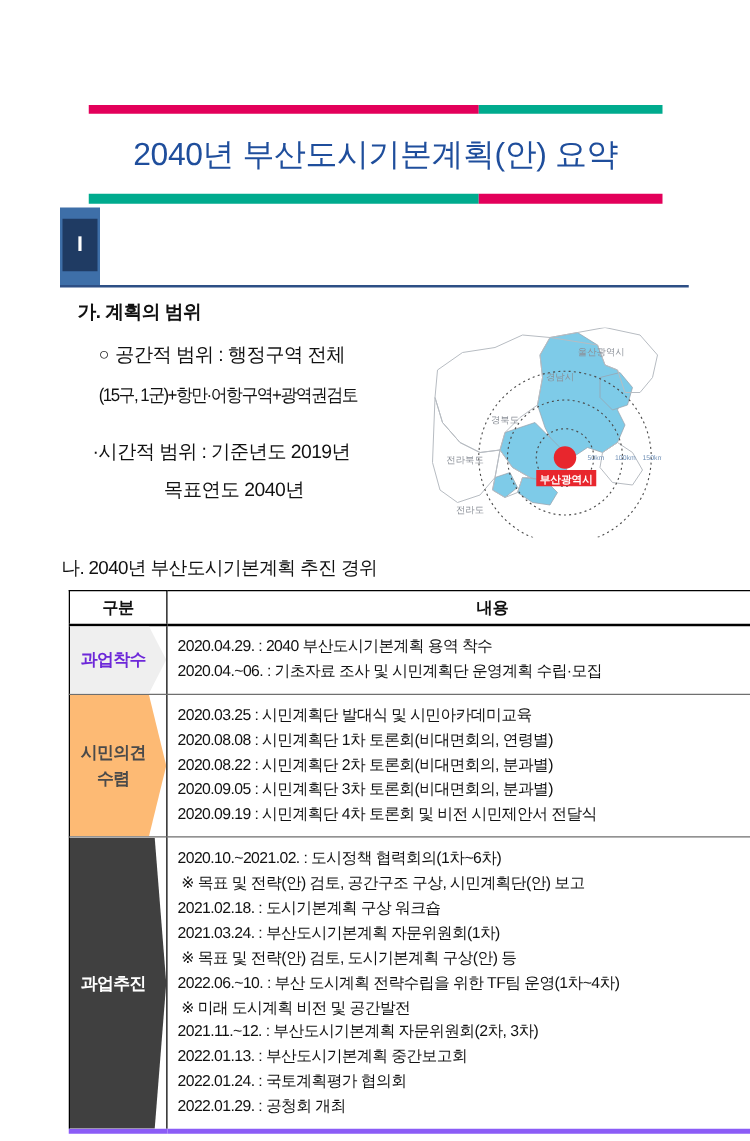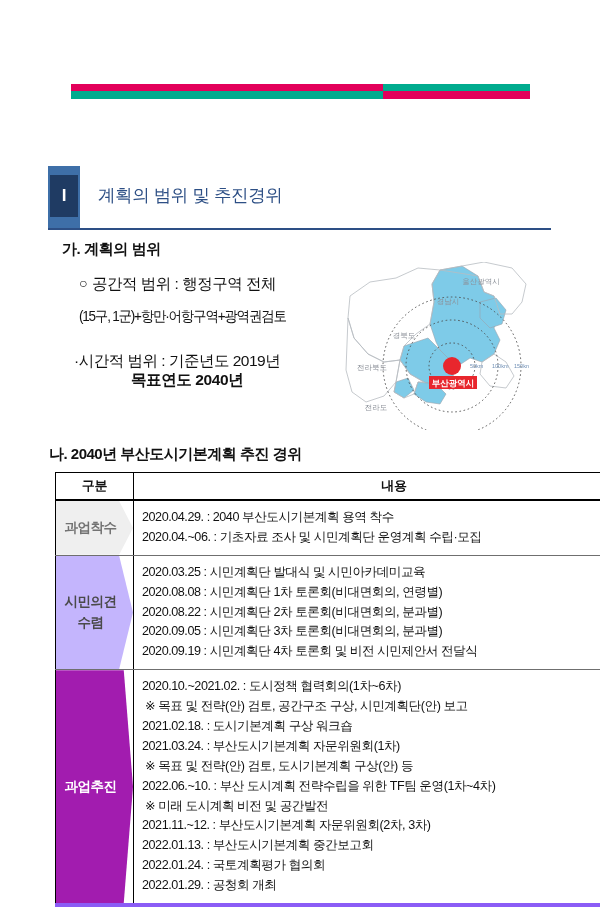--- a/index.html
+++ b/index.html
@@ -135,23 +135,23 @@
     left: 74px;
     top: 351px;
     font-size: 15.5px;
     letter-spacing: -0.5px;
     white-space: nowrap;
     text-align: center;
   }
   #line-target {
     position: absolute;
     left: 131px;
-    top: 370px;
+    top: 382px;
     font-size: 15.5px;
-    font-weight: 700;
+    font-weight: 400;
     letter-spacing: -0.4px;
     white-space: nowrap;
     text-align: right;
   }
 
   
   #map-figure {
     position: absolute;
     left: 344px;
     top: 262px;
@@ -159,21 +159,21 @@
     height: 168px;
   }
   #map-figure svg { display: block; }
 
   
   #heading-na {
     position: absolute;
     left: 49px;
     top: 445px;
     font-size: 15px;
-    font-weight: 700;
+    font-weight: 400;
     letter-spacing: -0.5px;
     white-space: nowrap;
   }
 
   
   #history-table {
     position: absolute;
     left: 55px;
     top: 472px;
     width: 600px;
@@ -216,30 +216,30 @@
     text-align: center;
     font-size: 13.5px;
     font-weight: 700;
     letter-spacing: -0.5px;
     line-height: 1.5;
     padding-right: 8px;
     box-sizing: border-box;
   }
   .cat-shape.light {
     background: #efefef;
-    color: #737373;
+    color: #6d28d9;
     clip-path: polygon(0 0, 82% 0, 100% 50%, 82% 100%, 0 100%);
   }
   .cat-shape.mid {
-    background: #c4b5fd;
+    background: #fdba74;
     color: #4a4a4a;
     clip-path: polygon(0 0, 82% 0, 100% 50%, 82% 100%, 0 100%);
   }
   .cat-shape.dark {
-    background: #a21caf;
+    background: #404040;
     color: #ffffff;
     clip-path: polygon(0 0, 88% 0, 100% 50%, 88% 100%, 0 100%);
   }
 
   .content-cell {
     padding: 7px 0 7px 8px !important;
     font-size: 12.6px;
     letter-spacing: -0.45px;
     line-height: 1.58;
     white-space: nowrap;
@@ -247,31 +247,31 @@
   .content-cell .note { padding-left: 3px; }
 </style>
 </head>
 <body>
 
 <div id="title-block">
   <div class="rule" id="rule-top">
     <div class="seg-a" style="background: rgb(227, 0, 90);"></div>
     <div class="seg-b" style="background: rgb(0, 171, 142);"></div>
   </div>
+  <div id="doc-title" style="color: rgb(31, 78, 156);">2040년 부산도시기본계획(안) 요약</div>
   <div class="rule" id="rule-bottom">
     <div class="seg-a" style="background: rgb(0, 171, 142);"></div>
     <div class="seg-b" style="background: rgb(227, 0, 90);"></div>
   </div>
 </div>
 
 <div id="section-heading">
   <div id="section-num-outer" style="background: rgb(62, 111, 168);">
     <div id="section-num-inner" style="background: rgb(31, 59, 99);">I</div>
   </div>
-  <div id="section-title" style="color: rgb(45, 79, 133);">계획의 범위 및 추진경위</div>
 </div>
 <div id="section-underline" style="background: rgb(45, 79, 133);"></div>
 
 <div id="heading-ga">가. 계획의 범위</div>
 
 <div id="line-spatial">
   <span class="bullet-o">○</span><span>공간적 범위 : 행정구역 전체</span>
 </div>
 
 <div id="line-districts">(15구, 1군)+항만·어항구역+광역권검토</div>

